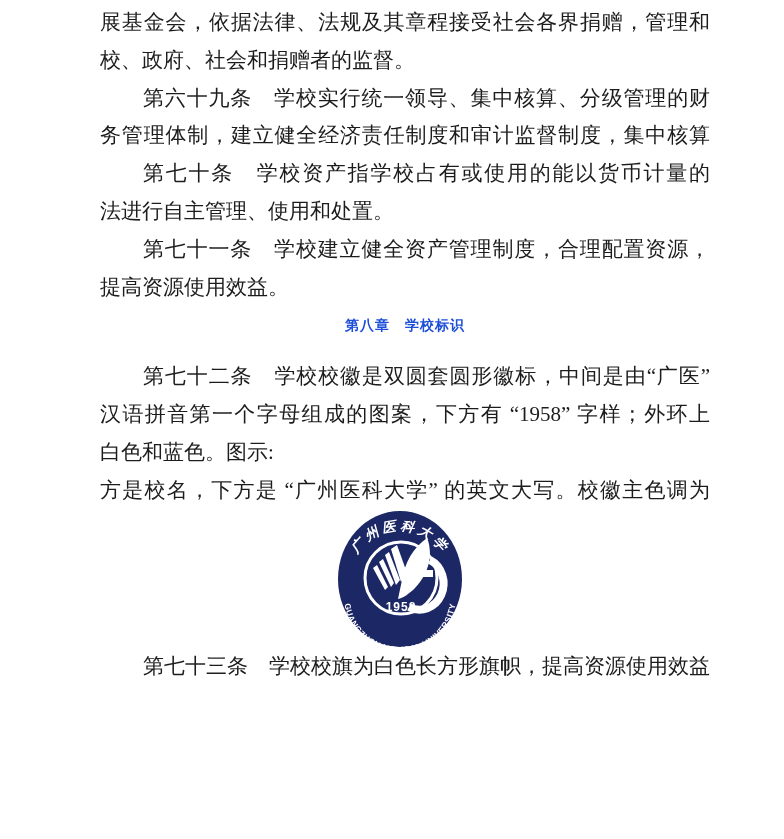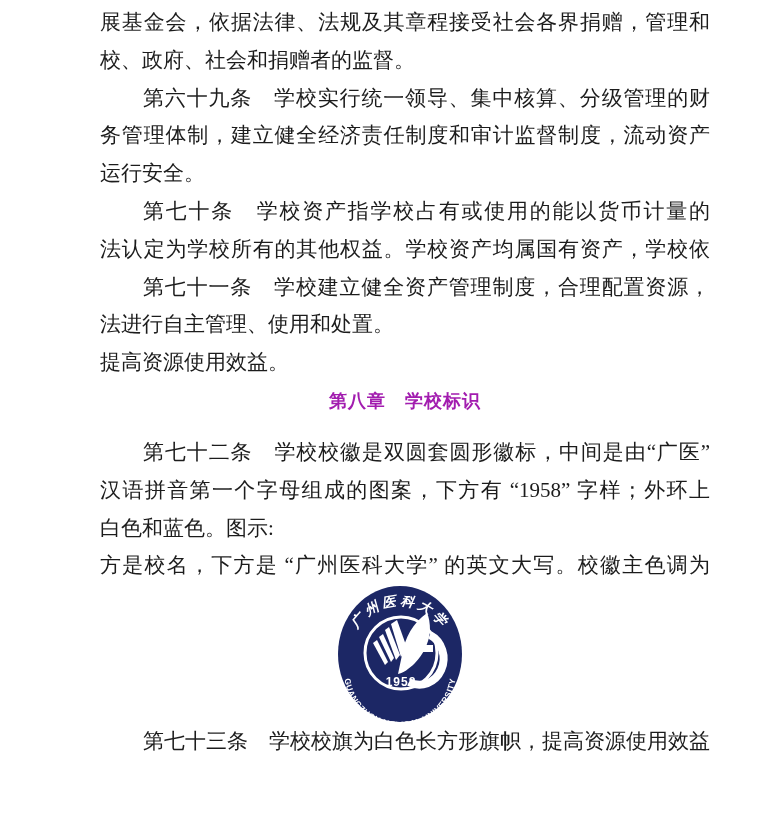--- a/index.html
+++ b/index.html
@@ -19,22 +19,22 @@
     line-height:37.8px;height:37.8px;
     white-space:nowrap;
     text-align:justify;
     text-justify:inter-character;
   }
   .line.fill{ text-align-last:justify; }
   .line.end{ text-align-last:left; }
   .line.indent{ text-indent:43px; }
   .heading{
     font-family:"Liberation Sans", sans-serif;
-    font-weight:700;font-size:18px;line-height:38px;
-    text-align:center;color:#a21caf;
+    font-weight:700;font-size:14px;line-height:38px;
+    text-align:center;color:#1d4ed8;
     margin:0 0 14px 0;letter-spacing:1px;
   }
   .logo-wrap{
     height:138px;text-align:center;transform:translateX(-5px);
   }
   .logo-wrap svg{display:inline-block;}
   .seal-cn{
     font-family:"Liberation Serif", serif;
     font-size:13.5px;letter-spacing:3.5px;fill:#ffffff;font-style:italic;font-weight:700;
   }
@@ -51,26 +51,24 @@
   .inner-ring{stroke:#ffffff;stroke-width:3;}
 </style>
 </head>
 <body>
 
 <div class="page">
   <div class="text-block" id="doc">
       <div class="line fill">展基金会，依据法律、法规及其章程接受社会各界捐赠，管理和</div>
       <div class="line end">校、政府、社会和捐赠者的监督。</div>
       <div class="line fill indent">第六十九条　学校实行统一领导、集中核算、分级管理的财</div>
-      <div class="line fill">务管理体制，建立健全经济责任制度和审计监督制度，流动资产</div>
-      <div class="line end">运行安全。</div>
+      <div class="line fill">务管理体制，建立健全经济责任制度和审计监督制度，集中核算</div>
       <div class="line fill indent">第七十条　学校资产指学校占有或使用的能以货币计量的</div>
-      <div class="line fill">法认定为学校所有的其他权益。学校资产均属国有资产，学校依</div>
+      <div class="line end">法进行自主管理、使用和处置。</div>
       <div class="line fill indent">第七十一条　学校建立健全资产管理制度，合理配置资源，</div>
-      <div class="line end">法进行自主管理、使用和处置。</div>
       <div class="line end">提高资源使用效益。</div>
       <div class="heading">第八章　学校标识</div>
       <div class="line fill indent">第七十二条　学校校徽是双圆套圆形徽标，中间是由“广医”</div>
       <div class="line fill">汉语拼音第一个字母组成的图案，下方有 “1958” 字样；外环上</div>
       <div class="line end">白色和蓝色。图示:</div>
       <div class="line fill">方是校名，下方是 “广州医科大学” 的英文大写。校徽主色调为</div>
   <div class="logo-wrap">
     <svg width="126" height="138" viewBox="0 0 126 138" aria-hidden="true">
       <defs>
         <path id="cnArc" d="M20,45 A50,50 0 0 1 106,45" fill="none"></path>

